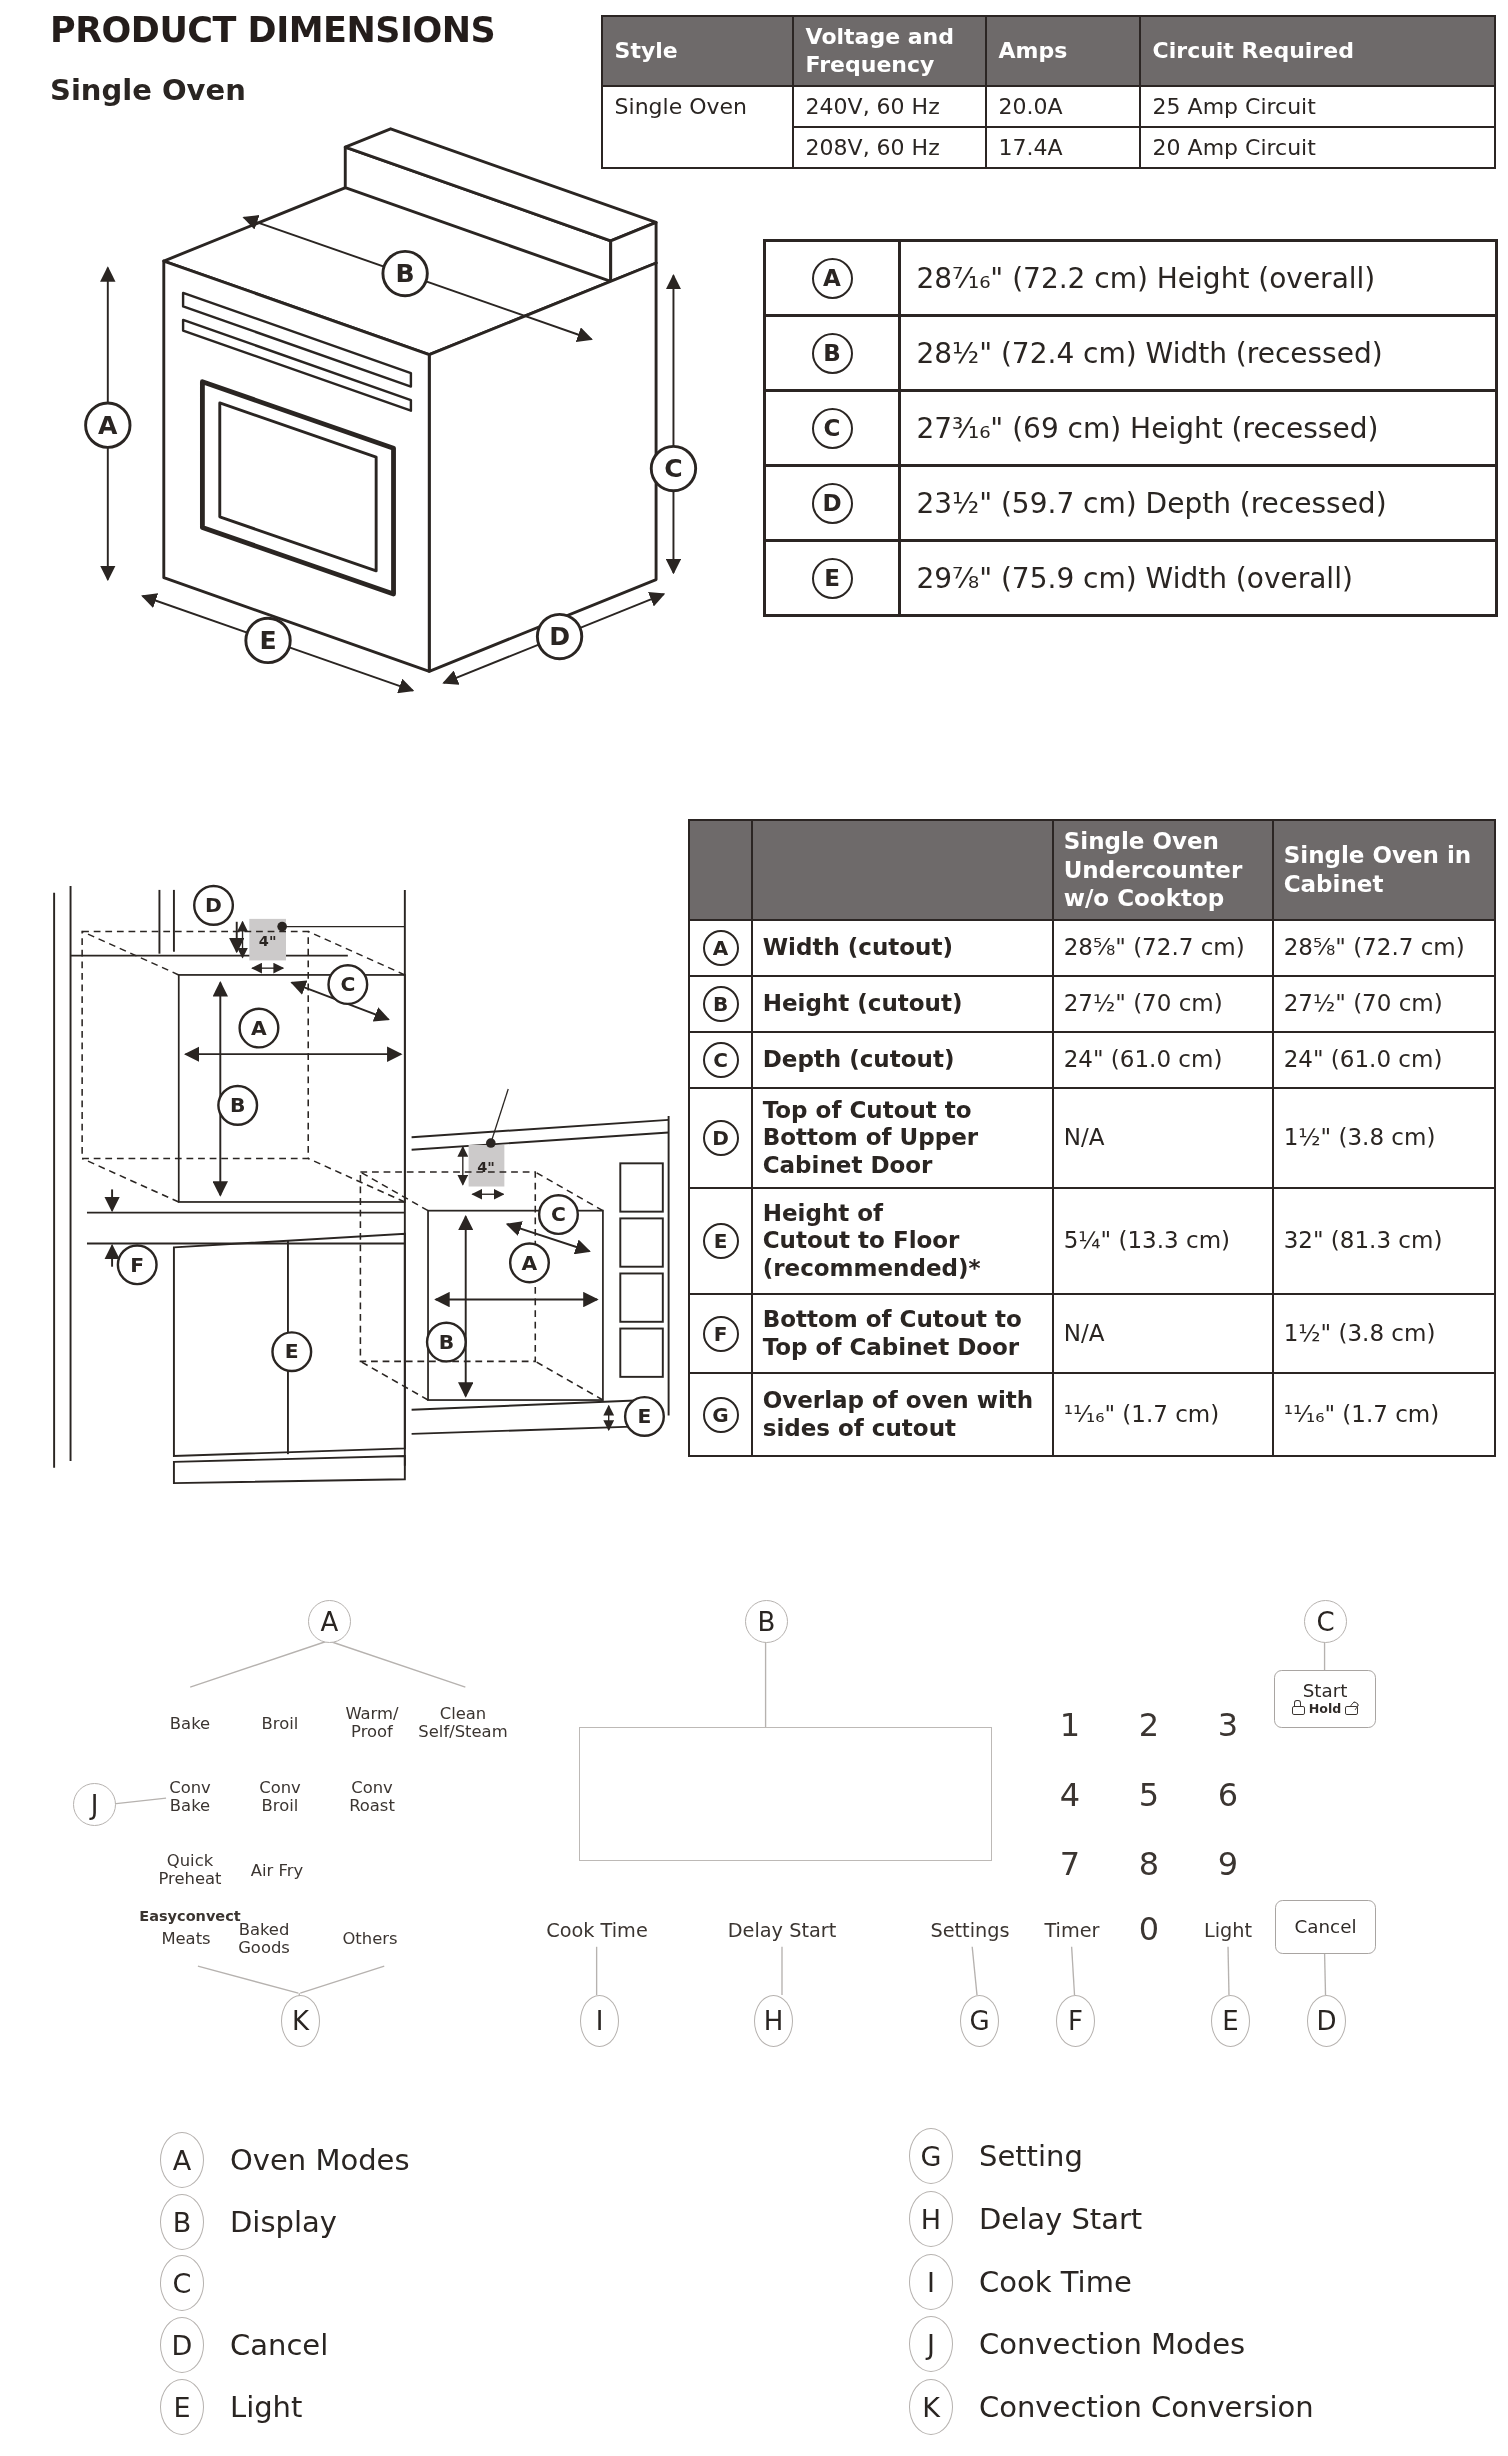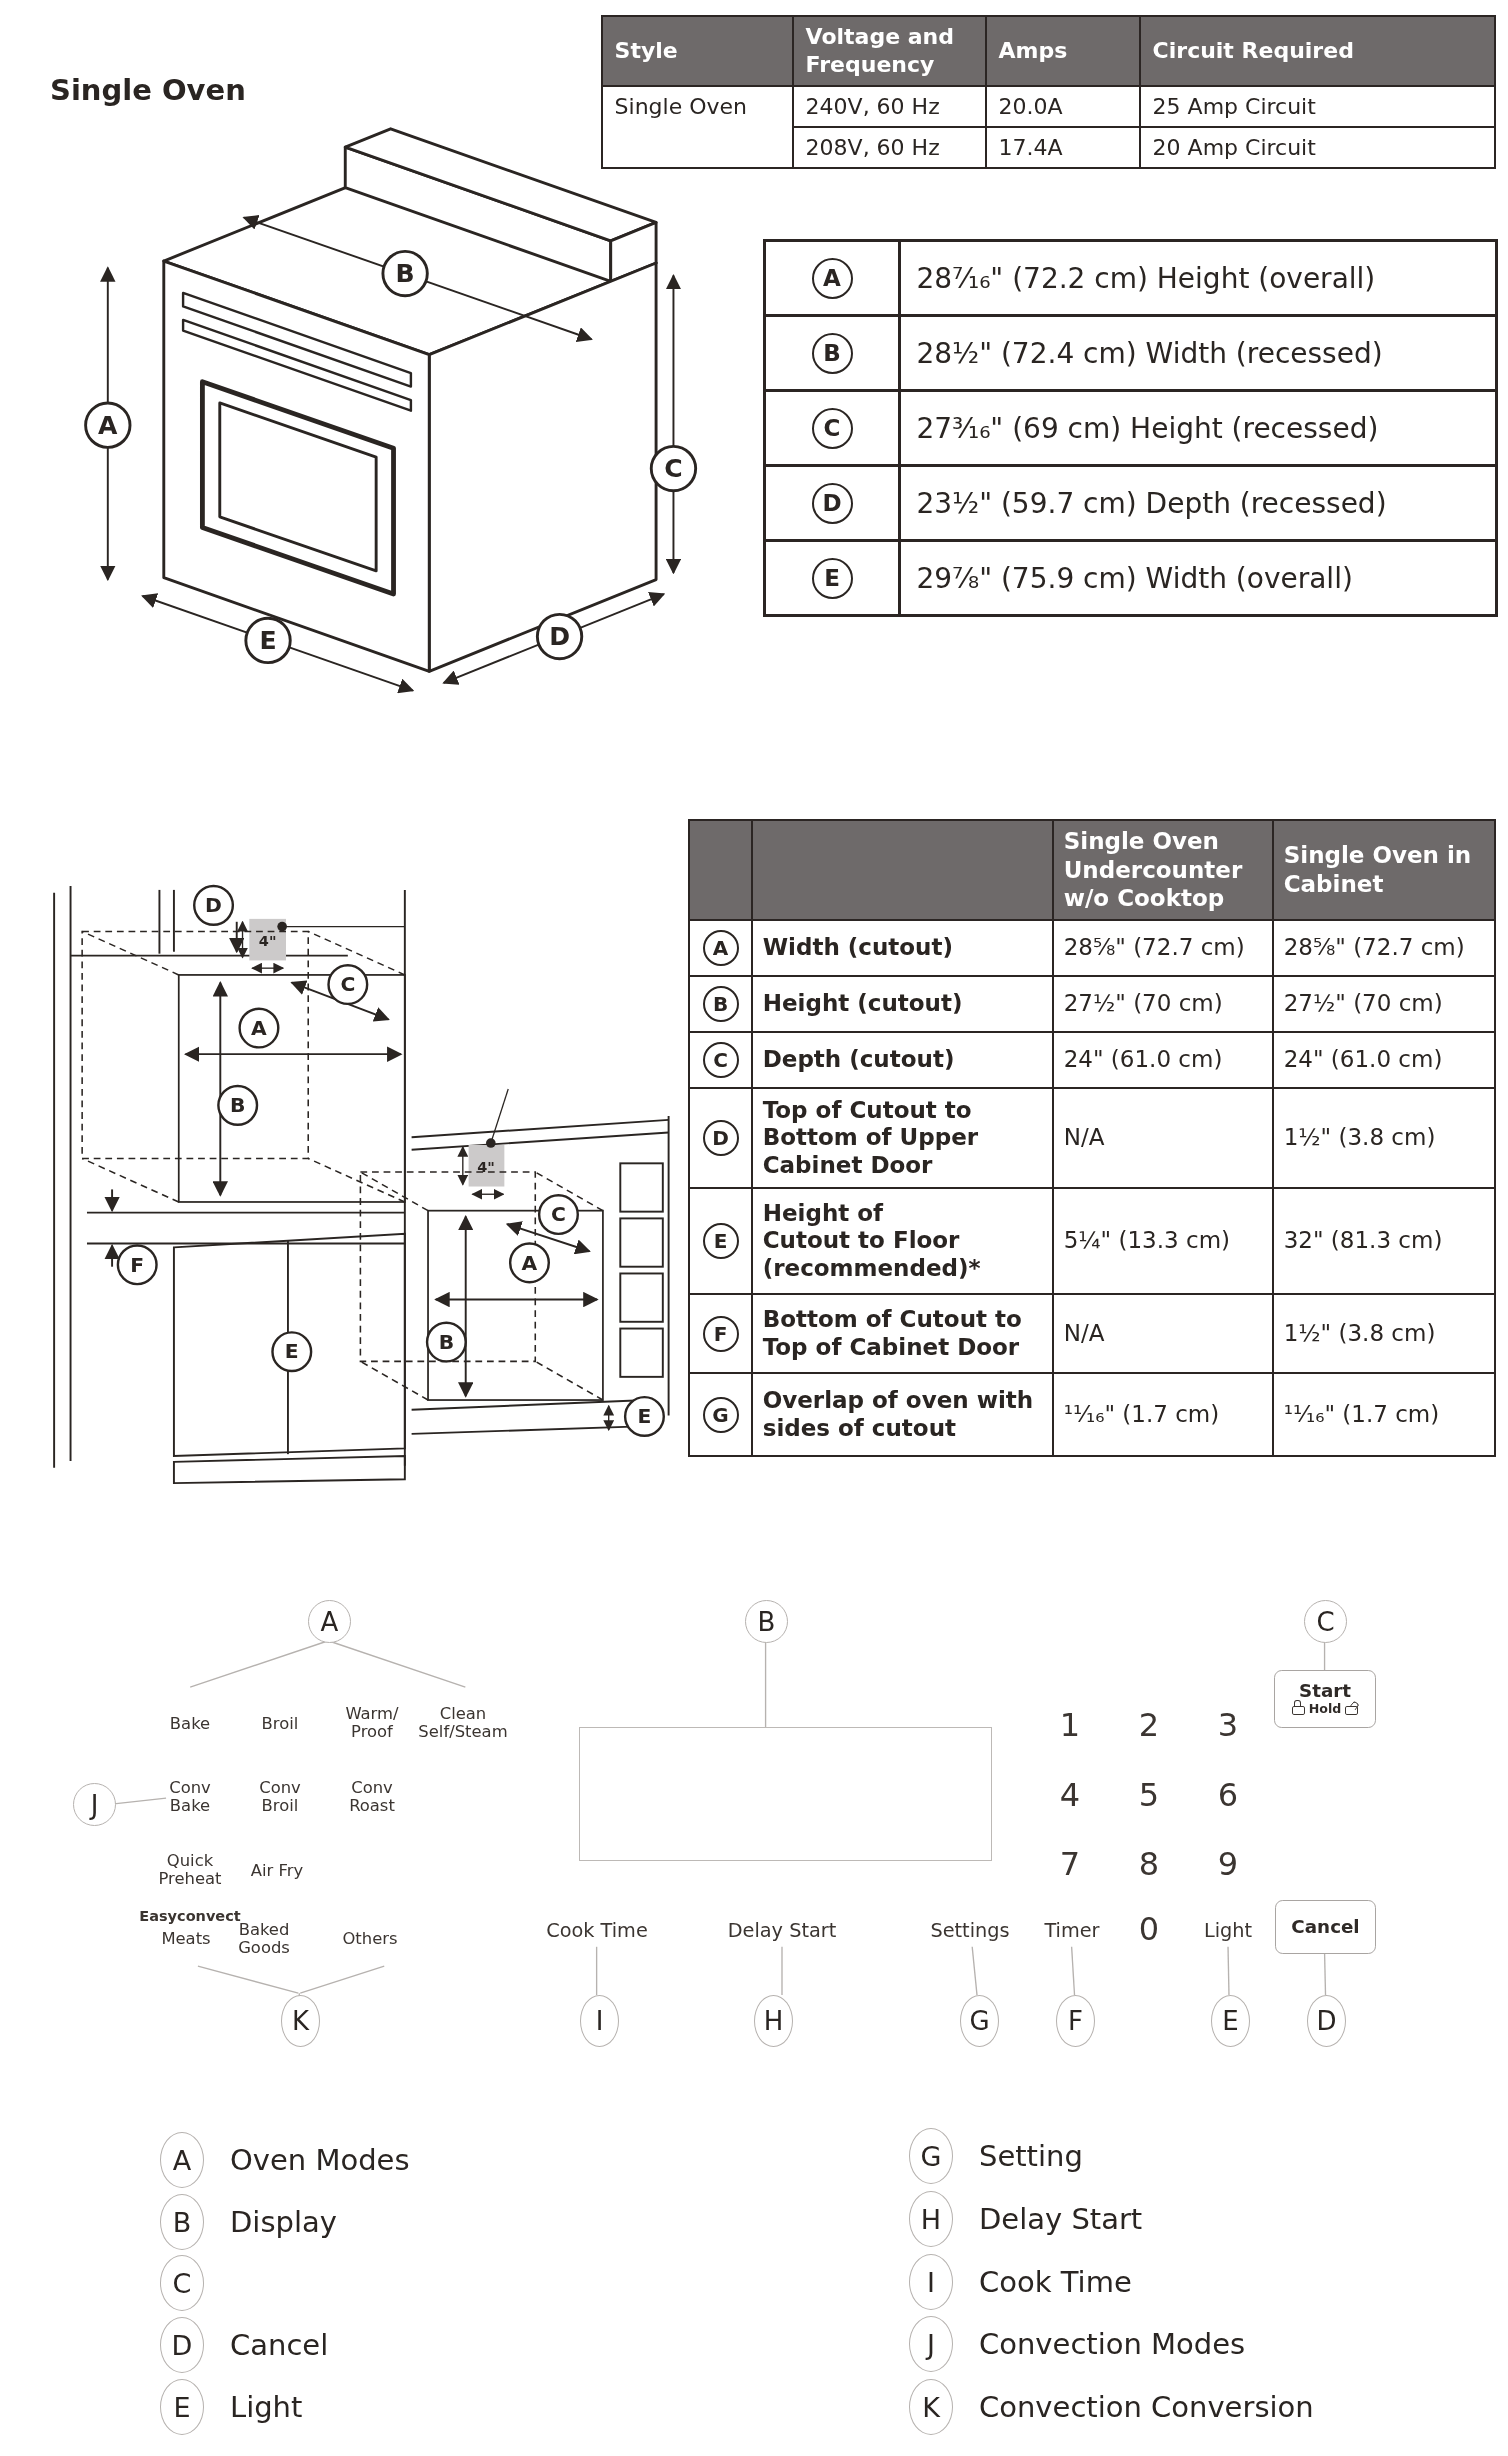--- a/index.html
+++ b/index.html
@@ -59,38 +59,39 @@
   .mode{position:absolute;transform:translateX(-50%);text-align:center;font-size:16.4px;line-height:18.3px;
         color:#3b3531;white-space:pre-line;}
   .mode.bold{font-weight:800;font-size:14.5px;}
   .digit{position:absolute;transform:translate(-50%,-50%);font-size:32px;color:#3b3531;}
   .plabel{position:absolute;transform:translate(-50%,-50%);font-size:19.3px;color:#3b3531;white-space:nowrap;}
   .display-box{position:absolute;left:579px;top:1727px;width:411px;height:132px;border:1.4px solid #bdb9b6;background:#fff;}
   .panel-btn{position:absolute;border:1.4px solid #a9a5a2;border-radius:7.7px;background:#fff;
              display:flex;flex-direction:column;align-items:center;justify-content:center;color:#2f2a27;}
   .btn-start{left:1274px;top:1670px;width:100px;height:56px;}
   .btn-cancel{left:1275px;top:1900px;width:99px;height:52px;}
-  .btn-main{font-size:18.3px;font-weight:700;line-height:20px;}
+  .btn-main{font-size:18.3px;font-weight:400;line-height:20px;}
   .btn-sub{font-size:12.6px;font-weight:700;display:flex;align-items:center;line-height:14.5px;margin-top:1px;}
   .lock{position:relative;display:inline-block;width:10.6px;height:7.7px;border:1.6px solid #3b3531;border-radius:1.9px;margin:0 3.9px;top:1px;}
   .lock::before{content:"";position:absolute;width:4.8px;height:5.8px;border:1.6px solid #3b3531;border-bottom:none;
                 border-radius:2.9px 2.9px 0 0;left:0.8px;top:-6.6px;}
   .lock.open::before{transform:rotate(38deg);transform-origin:bottom left;left:4.3px;top:-7.2px;}
 
   
   .legend-row{position:absolute;display:flex;align-items:center;}
   .legend-ell{width:42px;height:54px;border:1.4px solid var(--thin);border-radius:50%;background:#fff;
               display:flex;align-items:center;justify-content:center;font-size:27px;color:var(--text);flex:none;}
   .legend-label{margin-left:26px;font-size:29px;color:var(--text);white-space:nowrap;}
 </style>
 </head>
 <body>
 
 <div class="page">
 
+  <div class="abs page-title">PRODUCT DIMENSIONS</div>
   <div class="abs sub-heading">Single Oven</div>
 
   <table class="abs elec-table">
     <colgroup>
         <col style="width:191px">
         <col style="width:193px">
         <col style="width:154px">
         <col style="width:355px">
       </colgroup>
     <tbody>

